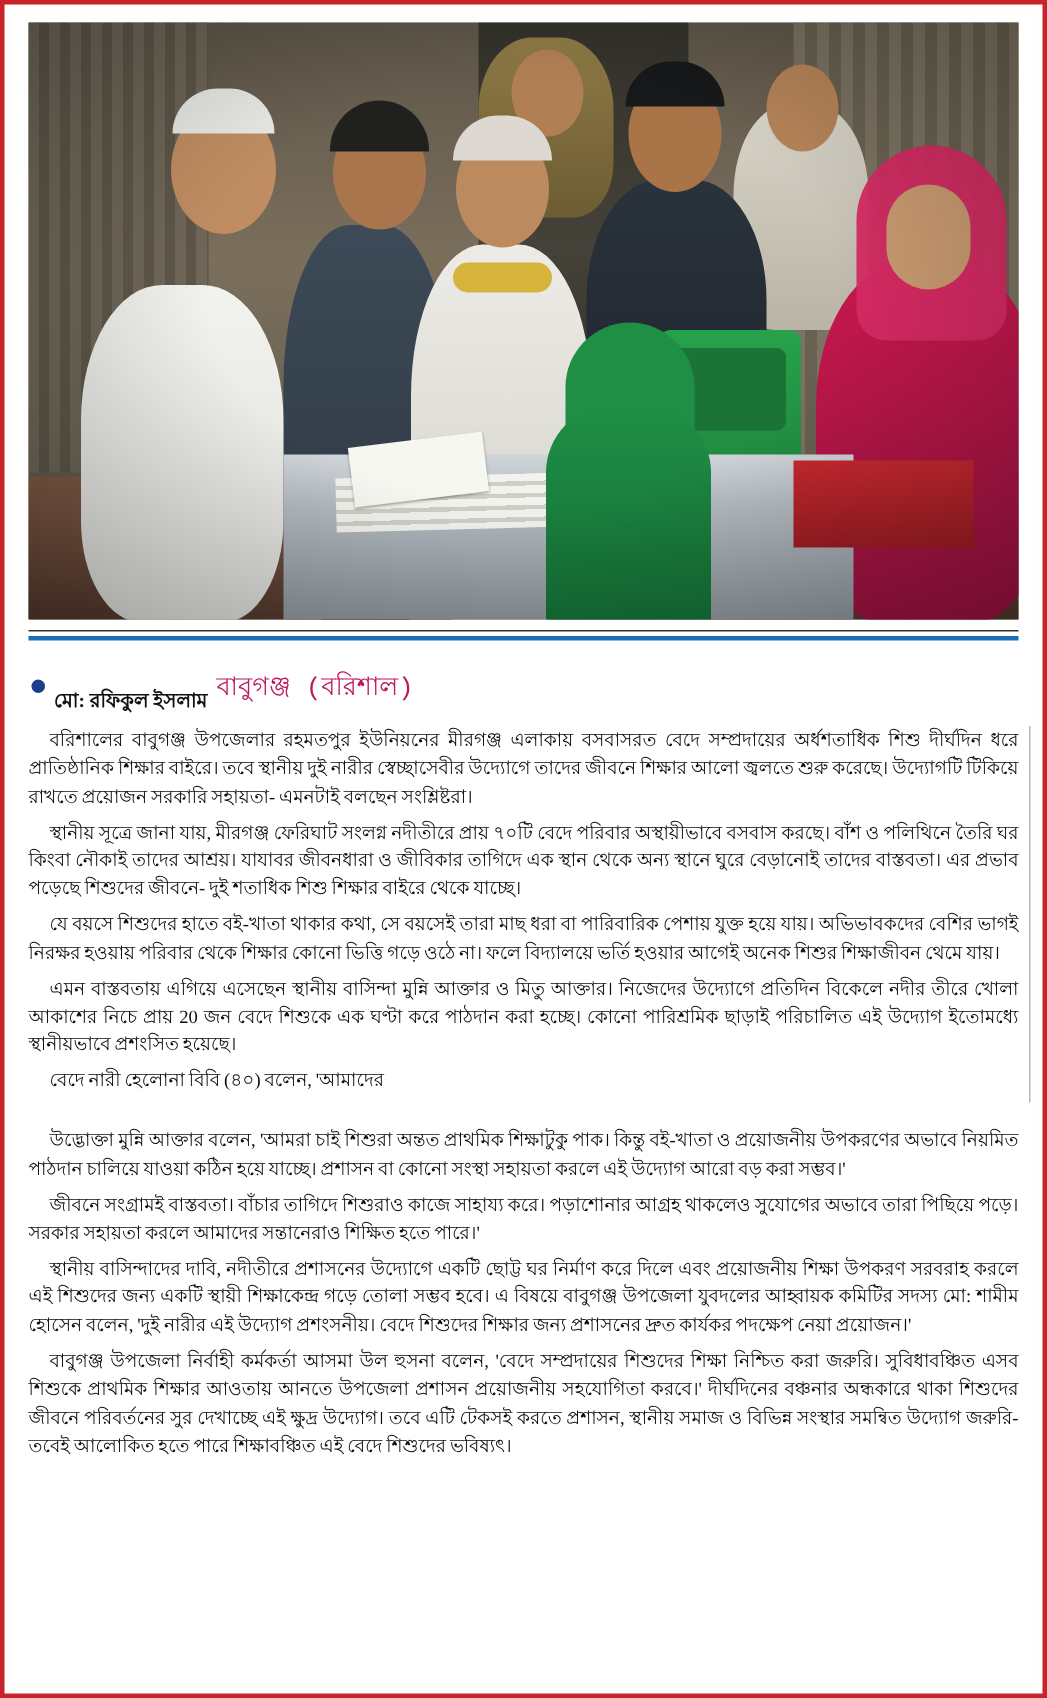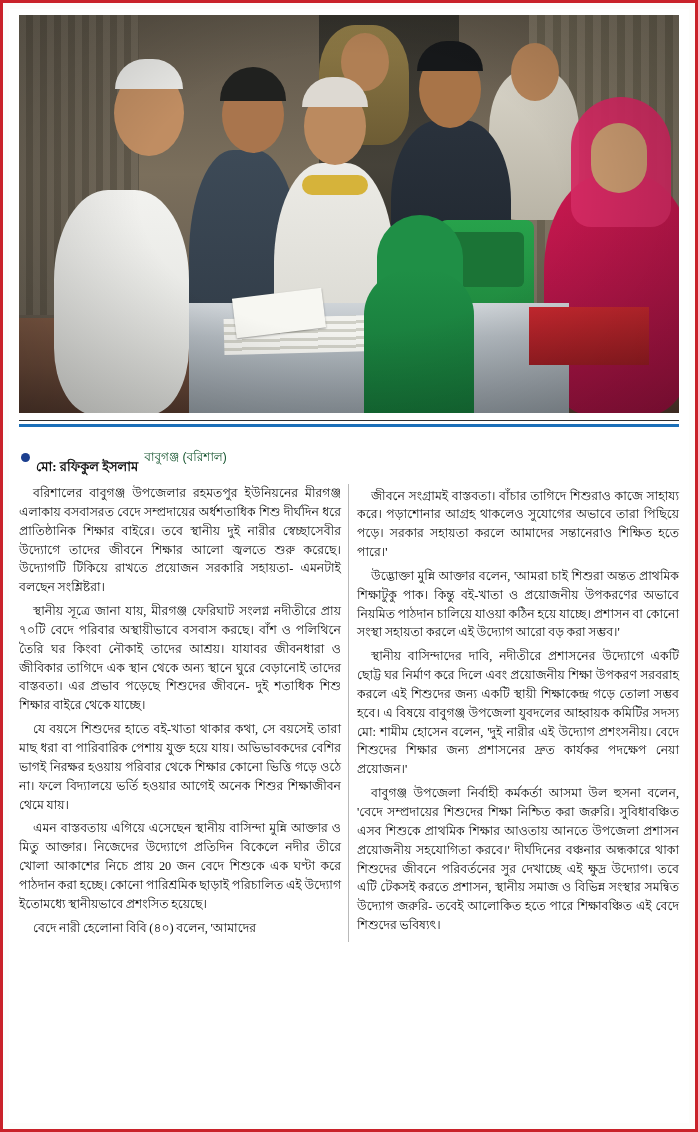--- a/index.html
+++ b/index.html
@@ -186,30 +186,31 @@
     background: #1b3f8f; flex: 0 0 auto;
   }
   .byline-name {
     font-family: "Liberation Serif", serif;
     font-weight: bold;
     font-size: 13px;
     color: #111;
     margin-top: 20px;
   }
   .byline-place {
-    font-family: Liberation Sans, sans-serif;
-    font-size: 12px;
-    color: #14532d;
+    font-family: Liberation Mono, monospace;
+    font-size: 17px;
+    color: #be185d;
   }
 
   
   .cols {
     display: flex;
     gap: 16px;
-    align-items: center;
+    align-items: flex-start;
+    flex-direction: column;
   }
   .col {
     flex: 1 1 0;
     position: relative;
   }
   .col.left:after {
     content: "";
     position: absolute;
     top: 0; bottom: 0; right: -8px;
     width: 1px;
@@ -299,21 +300,21 @@
 
     <div class="cols">
       <div class="col left">
         <p class="para first">বরিশালের বাবুগঞ্জ উপজেলার রহমতপুর ইউনিয়নের মীরগঞ্জ এলাকায় বসবাসরত বেদে সম্প্রদায়ের অর্ধশতাধিক শিশু দীর্ঘদিন ধরে প্রাতিষ্ঠানিক শিক্ষার বাইরে। তবে স্থানীয় দুই নারীর স্বেচ্ছাসেবীর উদ্যোগে তাদের জীবনে শিক্ষার আলো জ্বলতে শুরু করেছে। উদ্যোগটি টিকিয়ে রাখতে প্রয়োজন সরকারি সহায়তা- এমনটাই বলছেন সংশ্লিষ্টরা।</p>
         <p class="para">স্থানীয় সূত্রে জানা যায়, মীরগঞ্জ ফেরিঘাট সংলগ্ন নদীতীরে প্রায় ৭০টি বেদে পরিবার অস্থায়ীভাবে বসবাস করছে। বাঁশ ও পলিথিনে তৈরি ঘর কিংবা নৌকাই তাদের আশ্রয়। যাযাবর জীবনধারা ও জীবিকার তাগিদে এক স্থান থেকে অন্য স্থানে ঘুরে বেড়ানোই তাদের বাস্তবতা। এর প্রভাব পড়েছে শিশুদের জীবনে- দুই শতাধিক শিশু শিক্ষার বাইরে থেকে যাচ্ছে।</p>
         <p class="para">যে বয়সে শিশুদের হাতে বই-খাতা থাকার কথা, সে বয়সেই তারা মাছ ধরা বা পারিবারিক পেশায় যুক্ত হয়ে যায়। অভিভাবকদের বেশির ভাগই নিরক্ষর হওয়ায় পরিবার থেকে শিক্ষার কোনো ভিত্তি গড়ে ওঠে না। ফলে বিদ্যালয়ে ভর্তি হওয়ার আগেই অনেক শিশুর শিক্ষাজীবন থেমে যায়।</p>
         <p class="para">এমন বাস্তবতায় এগিয়ে এসেছেন স্থানীয় বাসিন্দা মুন্নি আক্তার ও মিতু আক্তার। নিজেদের উদ্যোগে প্রতিদিন বিকেলে নদীর তীরে খোলা আকাশের নিচে প্রায় 20 জন বেদে শিশুকে এক ঘণ্টা করে পাঠদান করা হচ্ছে। কোনো পারিশ্রমিক ছাড়াই পরিচালিত এই উদ্যোগ ইতোমধ্যে স্থানীয়ভাবে প্রশংসিত হয়েছে।</p>
         <p class="para">বেদে নারী হেলোনা বিবি (৪০) বলেন, 'আমাদের</p>
       </div>
       <div class="col right">
+        <p class="para">উদ্ভোক্তা মুন্নি আক্তার বলেন, 'আমরা চাই শিশুরা অন্তত প্রাথমিক শিক্ষাটুকু পাক। কিন্তু বই-খাতা ও প্রয়োজনীয় উপকরণের অভাবে নিয়মিত পাঠদান চালিয়ে যাওয়া কঠিন হয়ে যাচ্ছে। প্রশাসন বা কোনো সংস্থা সহায়তা করলে এই উদ্যোগ আরো বড় করা সম্ভব।'</p>
         <p class="para">জীবনে সংগ্রামই বাস্তবতা। বাঁচার তাগিদে শিশুরাও কাজে সাহায্য করে। পড়াশোনার আগ্রহ থাকলেও সুযোগের অভাবে তারা পিছিয়ে পড়ে। সরকার সহায়তা করলে আমাদের সন্তানেরাও শিক্ষিত হতে পারে।'</p>
-        <p class="para">উদ্ভোক্তা মুন্নি আক্তার বলেন, 'আমরা চাই শিশুরা অন্তত প্রাথমিক শিক্ষাটুকু পাক। কিন্তু বই-খাতা ও প্রয়োজনীয় উপকরণের অভাবে নিয়মিত পাঠদান চালিয়ে যাওয়া কঠিন হয়ে যাচ্ছে। প্রশাসন বা কোনো সংস্থা সহায়তা করলে এই উদ্যোগ আরো বড় করা সম্ভব।'</p>
         <p class="para">স্থানীয় বাসিন্দাদের দাবি, নদীতীরে প্রশাসনের উদ্যোগে একটি ছোট্ট ঘর নির্মাণ করে দিলে এবং প্রয়োজনীয় শিক্ষা উপকরণ সরবরাহ করলে এই শিশুদের জন্য একটি স্থায়ী শিক্ষাকেন্দ্র গড়ে তোলা সম্ভব হবে। এ বিষয়ে বাবুগঞ্জ উপজেলা যুবদলের আহ্বায়ক কমিটির সদস্য মো: শামীম হোসেন বলেন, 'দুই নারীর এই উদ্যোগ প্রশংসনীয়। বেদে শিশুদের শিক্ষার জন্য প্রশাসনের দ্রুত কার্যকর পদক্ষেপ নেয়া প্রয়োজন।'</p>
         <p class="para">বাবুগঞ্জ উপজেলা নির্বাহী কর্মকর্তা আসমা উল হুসনা বলেন, 'বেদে সম্প্রদায়ের শিশুদের শিক্ষা নিশ্চিত করা জরুরি। সুবিধাবঞ্চিত এসব শিশুকে প্রাথমিক শিক্ষার আওতায় আনতে উপজেলা প্রশাসন প্রয়োজনীয় সহযোগিতা করবে।' দীর্ঘদিনের বঞ্চনার অন্ধকারে থাকা শিশুদের জীবনে পরিবর্তনের সুর দেখাচ্ছে এই ক্ষুদ্র উদ্যোগ। তবে এটি টেকসই করতে প্রশাসন, স্থানীয় সমাজ ও বিভিন্ন সংস্থার সমন্বিত উদ্যোগ জরুরি- তবেই আলোকিত হতে পারে শিক্ষাবঞ্চিত এই বেদে শিশুদের ভবিষ্যৎ।</p>
       </div>
     </div>
 
   </div>
 </div>
 
 </body></html>

